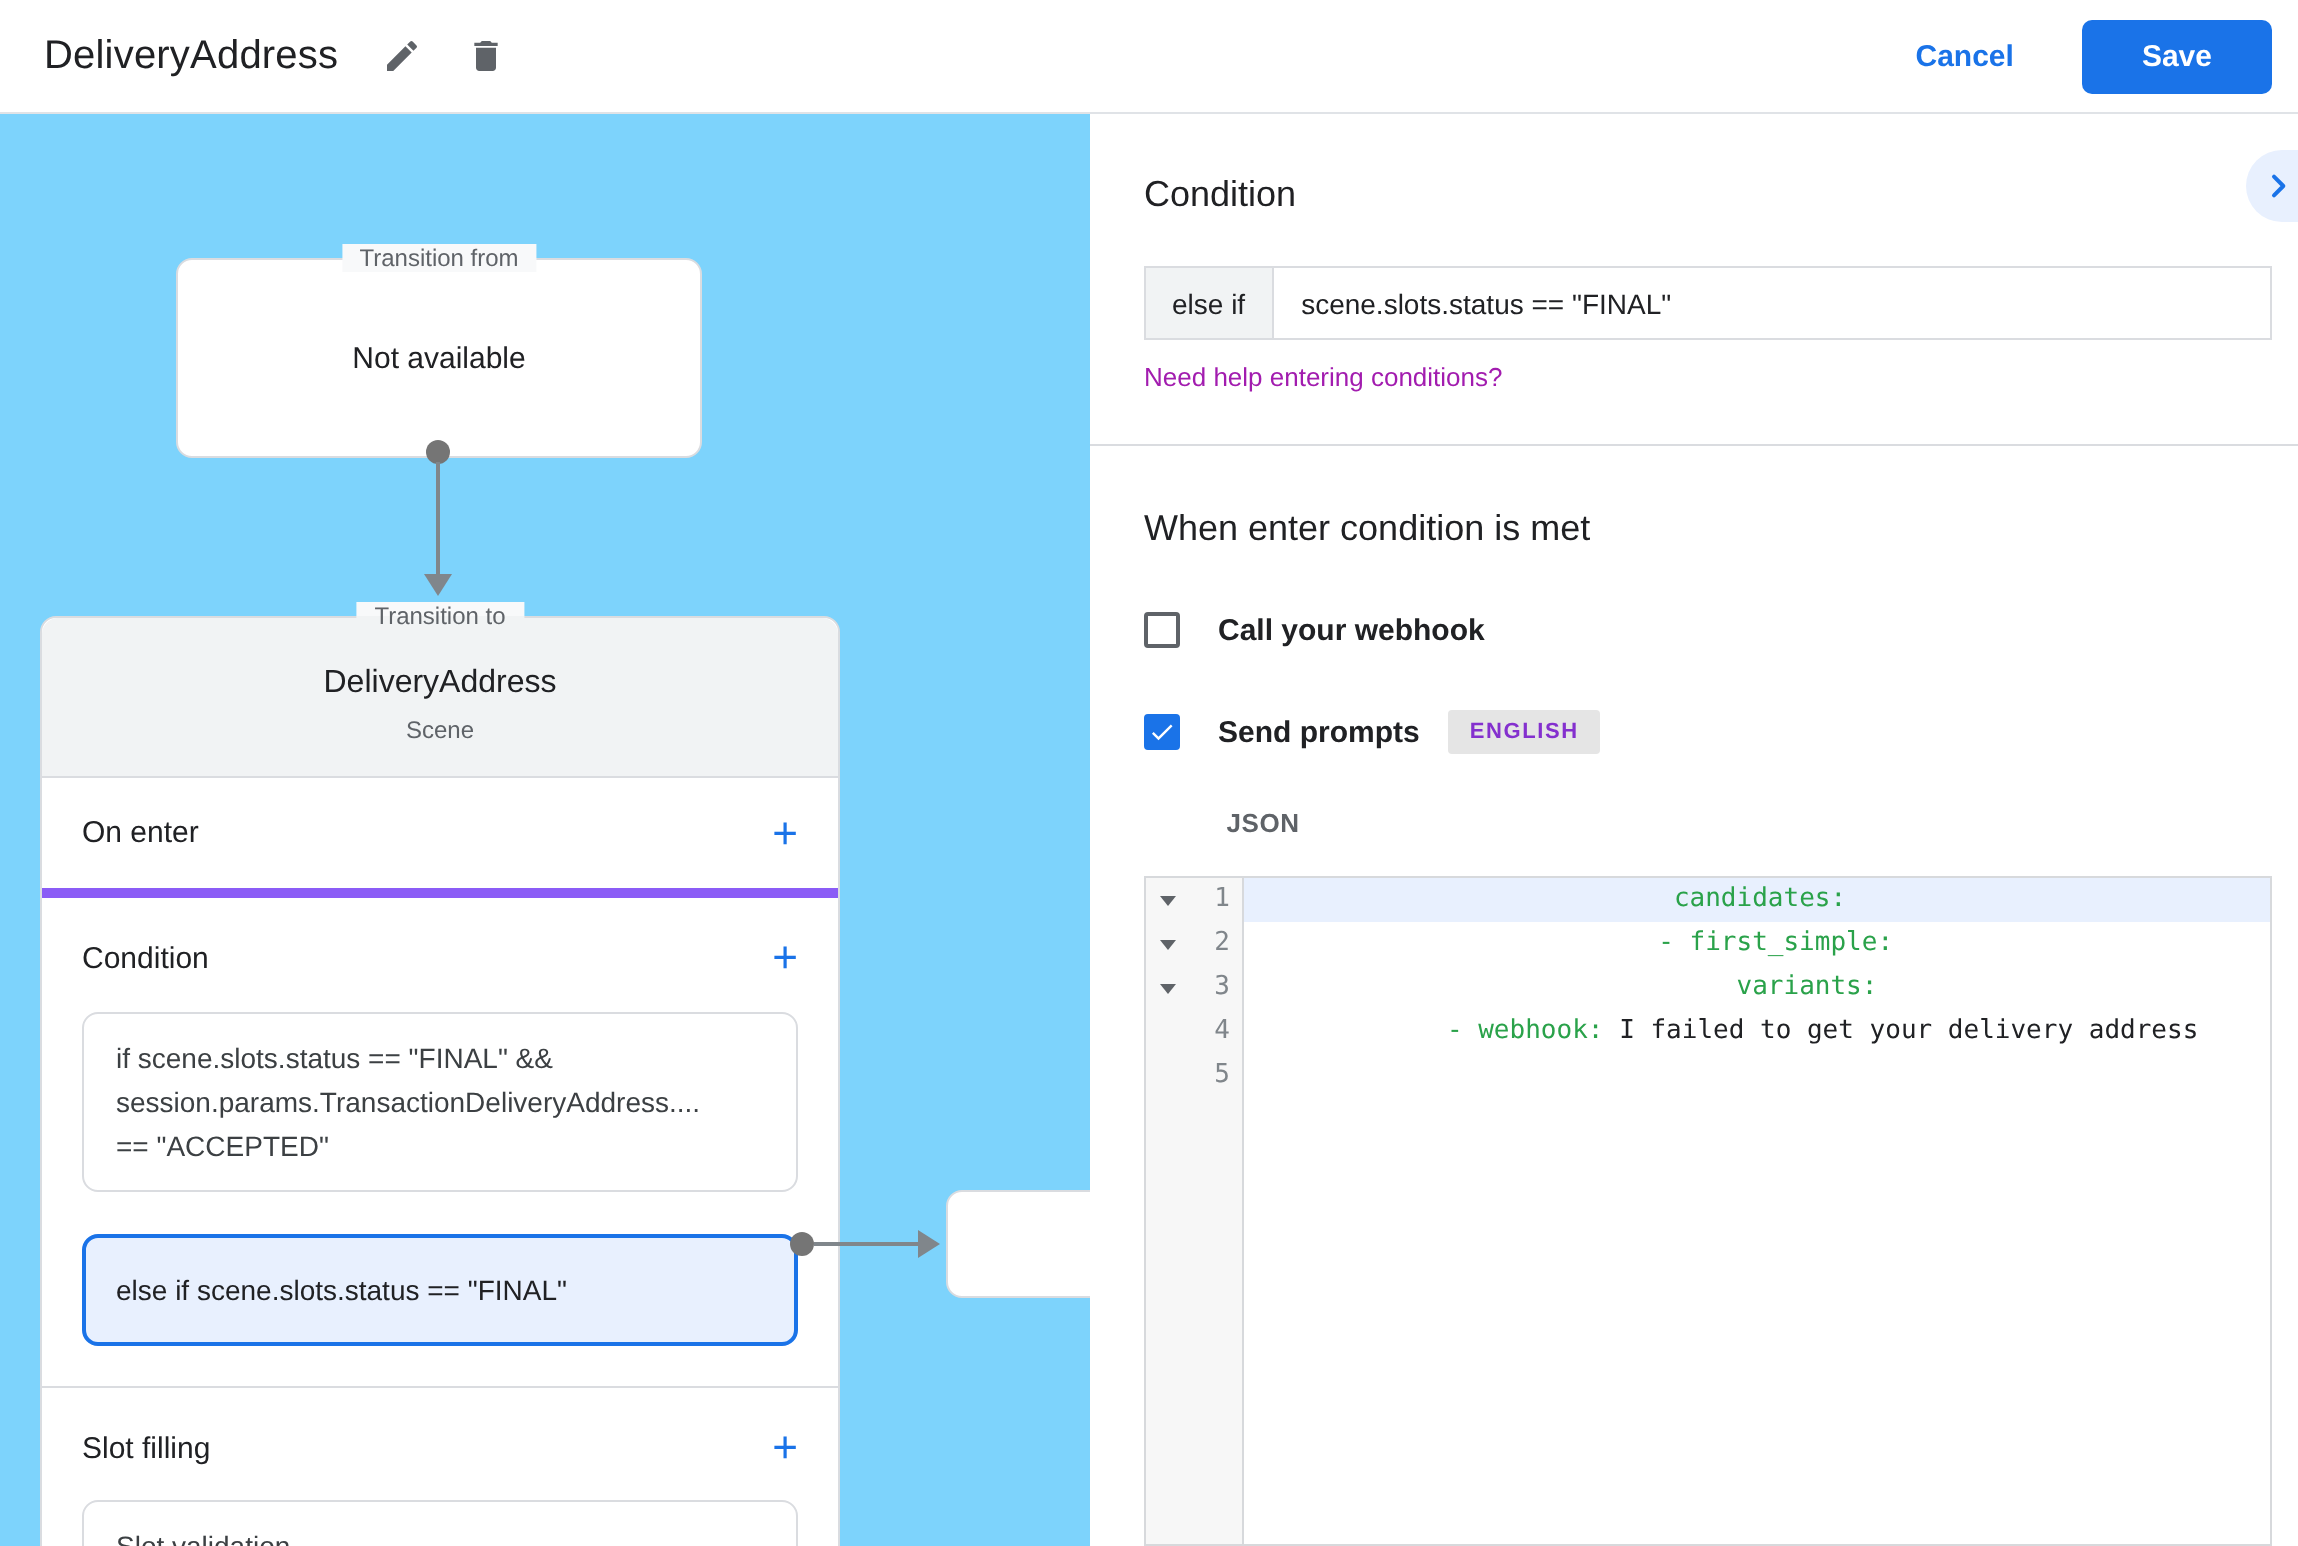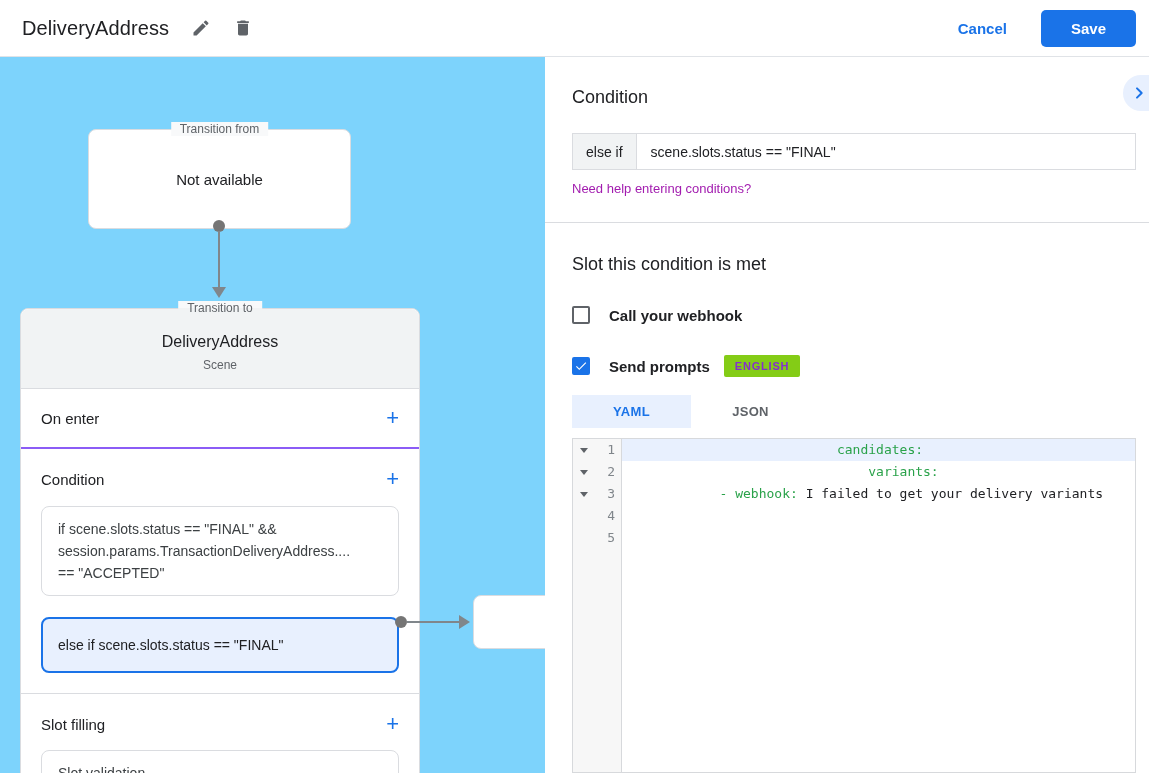--- a/index.html
+++ b/index.html
@@ -40,21 +40,21 @@
 
   .scene-card { position:absolute; left:20px; top:251px; width:400px; bottom:-10px;
                 background:#fff; border:1px solid #dadce0; border-radius:8px 8px 0 0; }
   .scene-card .node-legend { background:linear-gradient(to bottom,#f8f9fa 50%,#f1f3f4 50%); }
   .scene-header { background:#f1f3f4; border-bottom:1px solid #dadce0; border-radius:8px 8px 0 0;
                   height:80px; text-align:center; padding-top:24px; }
   .scene-name { font-size:16px; color:#202124; }
   .scene-type { font-size:12px; color:#5f6368; margin-top:7px; }
 
   .row-section { display:flex; align-items:center; justify-content:space-between;
-                 height:60px; padding:0 20px; border-bottom:2px solid #8b5cf6; }
+                 height:60px; padding:0 20px; border-bottom:5px solid #8b5cf6; }
   .section-label { font-size:15px; color:#202124; }
   .plus-btn { border:none; background:none; color:#1a73e8; font-size:22px; font-weight:400;
               cursor:pointer; line-height:20px; font-family:inherit; }
 
   .block-section { padding:16px 20px 20px 20px; border-bottom:1px solid #dadce0; }
   .block-head { display:flex; align-items:center; justify-content:space-between; height:28px; }
   .cond-card { border:1px solid #dadce0; border-radius:8px; background:#fff;
                padding:11px 16px; margin-top:13px; font-size:14px; color:#3c4043; line-height:22px;
                cursor:pointer; }
   .cond-card.selected { background:#e8f0fe; border:2px solid #1a73e8; padding:15px 15px; margin-top:21px;
@@ -86,21 +86,21 @@
                text-decoration:none; }
   .panel-divider { border:none; border-top:1px solid #dadce0; margin:26px -13px 0 -27px; }
 
   .when-title { font-size:18px; font-weight:400; color:#202124; margin-top:31px; }
   .check-row { display:flex; align-items:center; margin-top:31px; }
   .checkbox { width:18px; height:18px; border:2px solid #5f6368; border-radius:2px;
               background:#fff; cursor:pointer; flex:none; }
   .checkbox.checked { background:#1a73e8; border-color:#1a73e8; display:flex;
                       align-items:center; justify-content:center; }
   .check-label { font-size:15px; font-weight:700; color:#202124; margin-left:19px; }
-  .lang-badge { background:#84cc16; color:#8430ce; font-size:11px; font-weight:700;
+  .lang-badge { background:#e5e5e5; color:#8430ce; font-size:11px; font-weight:700;
                 letter-spacing:.8px; padding:5px 11px; border-radius:2px; margin-left:14px; }
 
   .panel-desc { margin-top:10px; font-size:13px; color:#3c4043; line-height:17px; max-width:566px; }
   .inline-link { color:#1a73e8; text-decoration:none; }
 
   .tabs { display:flex; margin-top:18px; }
   .tab { width:119px; height:33px; display:flex; align-items:center; justify-content:center;
          font-size:13px; font-weight:700; letter-spacing:.3px; color:#5f6368; cursor:pointer; }
   .tab.active { background:#e8f0fe; color:#1a73e8; }
 
@@ -213,42 +213,41 @@
 
     <div class="cond-row">
       <div class="cond-prefix">else if</div>
       <input class="cond-input" type="text" value="scene.slots.status == &quot;FINAL&quot;" style="">
     </div>
 
     <a href="#" class="help-link">Need help entering conditions?</a>
 
     <hr class="panel-divider">
 
-    <h2 class="when-title">Slot this condition is met</h2>
+    <h2 class="when-title">When enter condition is met</h2>
 
     <div class="check-row">
       <span class="checkbox"></span>
       <span class="check-label">Call your webhook</span>
     </div>
 
     <div class="check-row">
       <span class="checkbox checked">
         <span style="display:flex;">
           <svg width="14" height="14" viewBox="0 0 24 24" fill="#fff">
               <path d="M9 16.17L4.83 12l-1.42 1.41L9 19 21 7l-1.41-1.41z"></path>
             </svg>
         </span>
       </span>
       <span class="check-label">Send prompts</span>
       <span class="lang-badge">ENGLISH</span>
     </div>
 
 
     <div class="tabs">
-      <div class="tab active">YAML</div>
       <div class="tab">JSON</div>
     </div>
 
     <div class="editor">
       <div class="gutter">
         <div class="gutter-row">
           <span class="fold">
               <span class="fold-tri"></span>
             </span>
           <span class="lnum">1</span>
@@ -269,19 +268,20 @@
           <span class="fold"></span>
           <span class="lnum">4</span>
         </div>
         <div class="gutter-row">
           <span class="fold"></span>
           <span class="lnum">5</span>
         </div>
       </div>
       <div class="code-area">
         <div class="code-row hl"><span class="tok-key">candidates:</span></div>
+        <div class="code-row"><span class="tok-key">  - first_simple:</span></div>
         <div class="code-row"><span class="tok-key">      variants:</span></div>
-        <div class="code-row"><span class="tok-key">        - webhook: </span><span>I failed to get your delivery variants</span></div>
+        <div class="code-row"><span class="tok-key">        - webhook: </span><span>I failed to get your delivery address</span></div>
         <div class="code-row"></div>
       </div>
     </div>
   </div>
 </div>
 
 </body></html>

